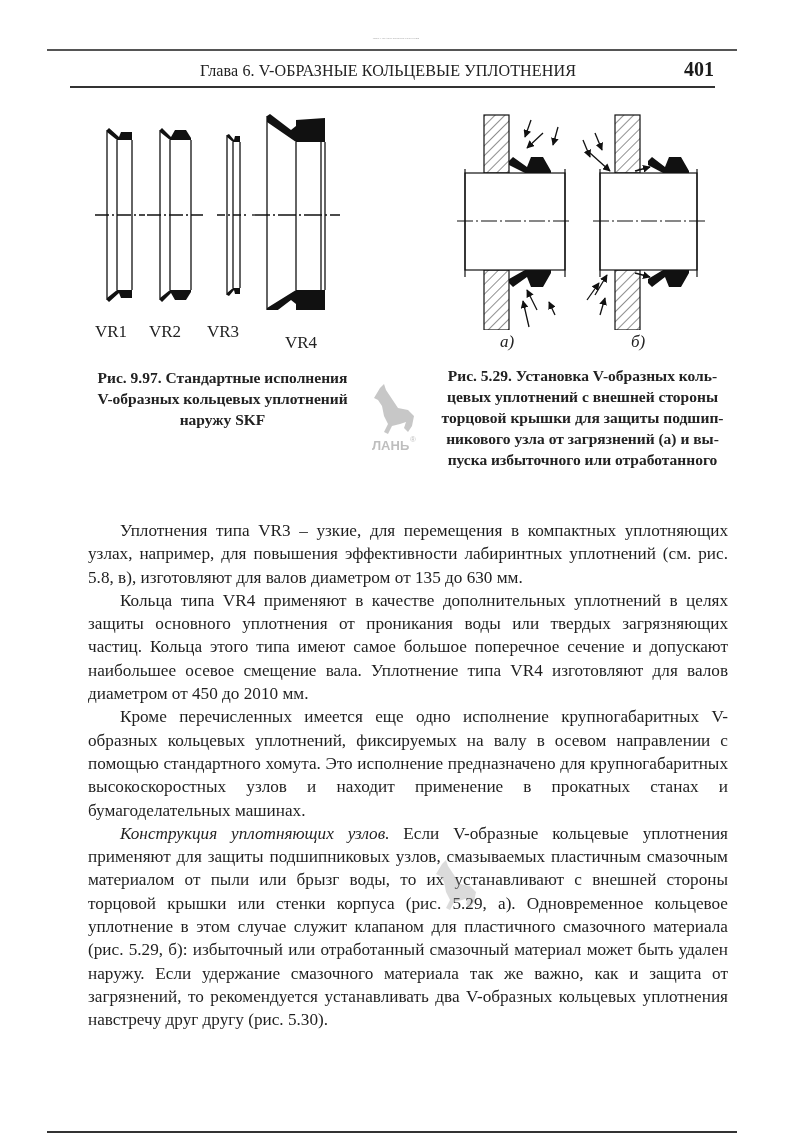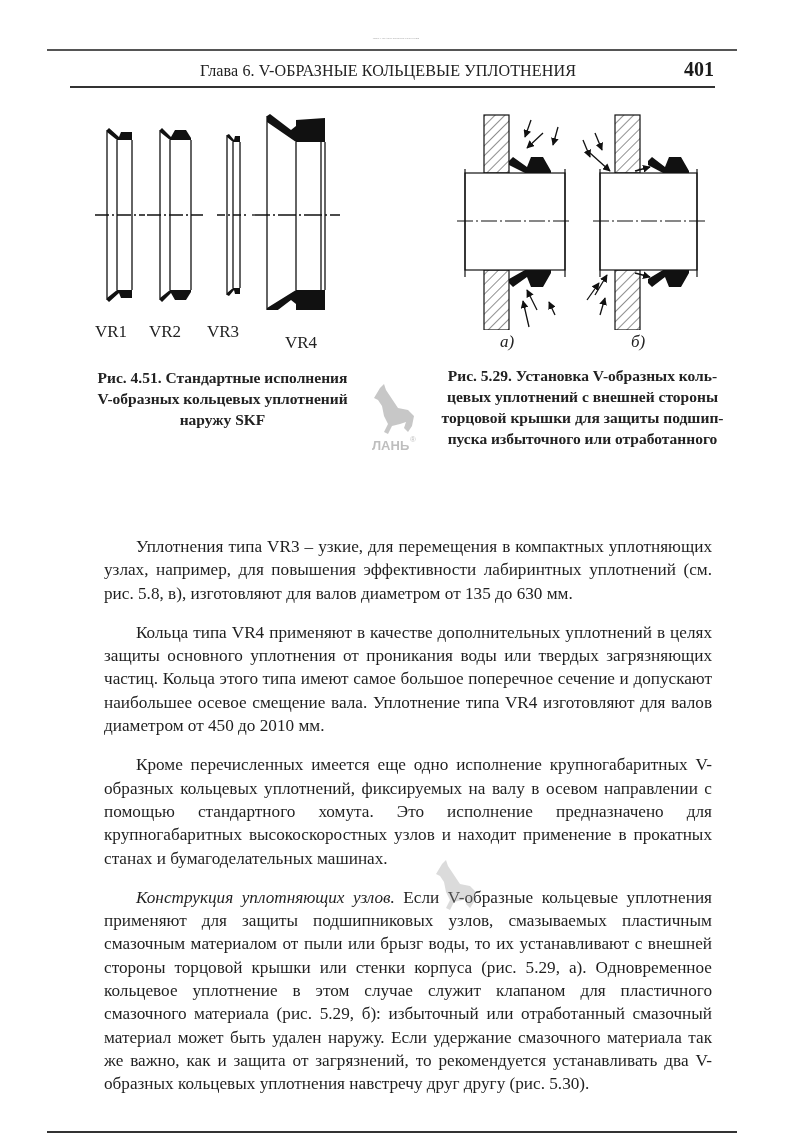--- a/index.html
+++ b/index.html
@@ -43,21 +43,21 @@
       position: absolute; left: 370px; top: 382px; width: 50px; height: 72px; opacity: 0.55;
     }
     .watermark2 {
       position: absolute; left: 432px; top: 858px; width: 50px; height: 72px; opacity: 0.35;
     }
 
     .body-text {
       position: absolute; left: 88px; top: 519px; width: 640px;
       font-size: 17.2px; line-height: 23.3px; text-align: justify; color: #1f1f1f;
     }
-    .body-text p { margin: 16px; text-indent: 32px; }
+    .body-text p { margin: 0; text-indent: 32px; }
     .body-text p + p { margin-top: 0; }
     .body-text i { font-style: italic; }
   </style>
 </head>
 <body>
 
 <div class="tiny-top">Глава 6. V-ОБРАЗНЫЕ КОЛЬЦЕВЫЕ УПЛОТНЕНИЯ</div>
 <div class="rule-top"></div>
 
 <div class="running-head">
@@ -165,37 +165,38 @@
       <line x1="140" y1="190" x2="152" y2="170"></line>
       <line x1="145" y1="210" x2="150" y2="193"></line>
       <line x1="180" y1="168" x2="195" y2="172"></line>
     </g>
   </svg>
   <span class="fig-label" style="left:45px;top:227px;font-style:italic">а)</span>
   <span class="fig-label" style="left:176px;top:227px;font-style:italic">б)</span>
 </div>
 
 <div class="cap" id="cap528">
-  <div>Рис. 4.51. Стандартные исполнения</div>
+  <div>Рис. 9.97. Стандартные исполнения</div>
   <div>V-образных кольцевых уплотнений</div>
   <div>наружу SKF</div>
 </div>
 
 <div class="watermark">
   <svg width="50" height="72" viewBox="0 0 50 72">
     <path d="M10 6 L14 2 L16 8 L20 14 L28 26 L38 28 L44 34 L42 44 L38 50 L34 46 L36 40 L30 42 L22 44 L18 52 L14 50 L18 42 L14 34 L12 24 L8 18 L4 16 Z" fill="#9a9a9a"></path>
     <text x="2" y="68" font-family="Liberation Sans, sans-serif" font-weight="bold" font-size="13" fill="#8a8a8a">ЛАНЬ</text>
     <text x="40" y="60" font-family="Liberation Sans, sans-serif" font-size="8" fill="#8a8a8a">®</text>
   </svg>
 </div>
 
 <div class="cap" id="cap529">
   <div>Рис. 5.29. Установка V-образных коль-</div>
   <div>цевых уплотнений с внешней стороны</div>
   <div>торцовой крышки для защиты подшип-</div>
+  <div>никового узла от загрязнений (а) и вы-</div>
   <div>пуска избыточного или отработанного</div>
 </div>
 
 <div class="body-text">
   <p>Уплотнения типа VR3 – узкие, для перемещения в компактных уплотняющих узлах, например, для повышения эффективности лабиринтных уплотнений (см. рис. 5.8, в), изготовляют для валов диаметром от 135 до 630 мм.</p>
   <p>Кольца типа VR4 применяют в качестве дополнительных уплотнений в целях защиты основного уплотнения от проникания воды или твердых загрязняющих частиц. Кольца этого типа имеют самое большое поперечное сечение и допускают наибольшее осевое смещение вала. Уплотнение типа VR4 изготовляют для валов диаметром от 450 до 2010 мм.</p>
   <p>Кроме перечисленных имеется еще одно исполнение крупногабаритных V-образных кольцевых уплотнений, фиксируемых на валу в осевом направлении с помощью стандартного хомута. Это исполнение предназначено для крупногабаритных высокоскоростных узлов и находит применение в прокатных станах и бумагоделательных машинах.</p>
   <p><i>Конструкция уплотняющих узлов.</i><span> Если V-образные кольцевые уплотнения применяют для защиты подшипниковых узлов, смазываемых пластичным смазочным материалом от пыли или брызг воды, то их устанавливают с внешней стороны торцовой крышки или стенки корпуса (рис. 5.29, а). Одновременное кольцевое уплотнение в этом случае служит клапаном для пластичного смазочного материала (рис. 5.29, б): избыточный или отработанный смазочный материал может быть удален наружу. Если удержание смазочного материала так же важно, как и защита от загрязнений, то рекомендуется устанавливать два V-образных кольцевых уплотнения навстречу друг другу (рис. 5.30).</span></p>
 </div>
 

